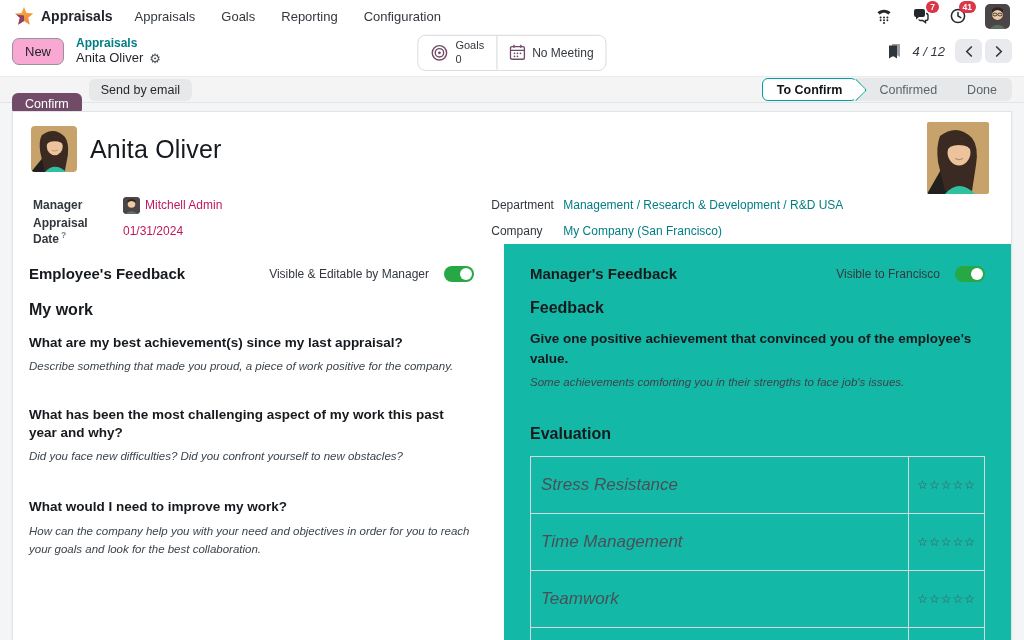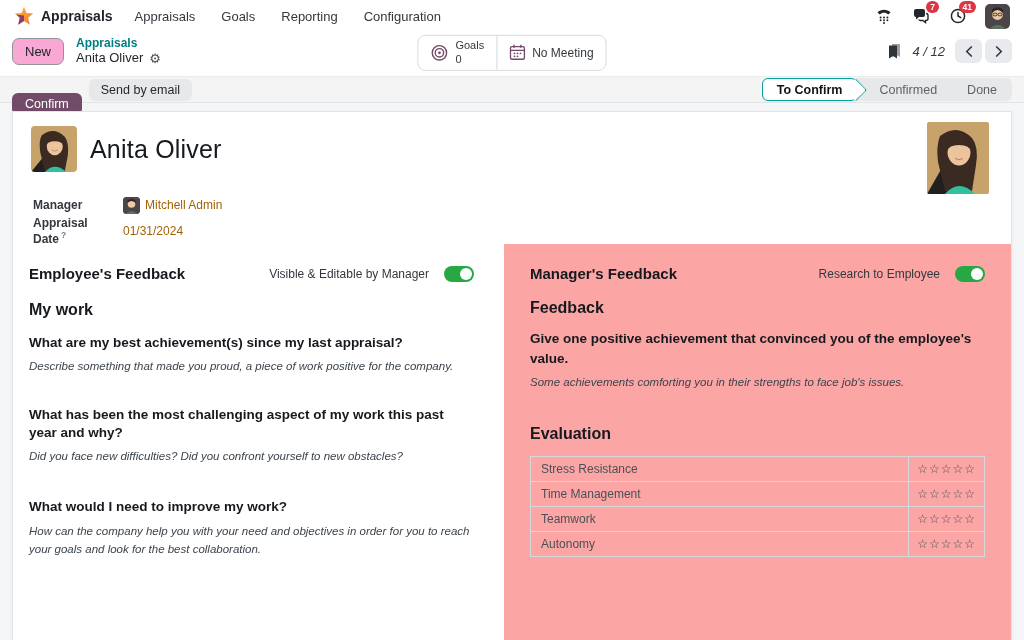--- a/index.html
+++ b/index.html
@@ -54,49 +54,49 @@
   .emp-avatar { width:46px; height:46px; border-radius:4px; overflow:hidden; flex:0 0 auto; }
   .page-title { font-size:25px; font-weight:500; color:#16191d; letter-spacing:.2px; }
   .photo-right { position:absolute; top:10px; right:22px; width:62px; height:72px; border-radius:2px; overflow:hidden; cursor:pointer; }
   .fields { display:flex; margin-top:20px; padding-left:2px; }
   .fcol-left { width:47%; }
   .fcol-right { flex:1; padding-left:8px; }
   .frow { display:flex; align-items:center; height:26px; }
   .flabel { font-size:12px; font-weight:600; color:#33383e; }
   .fcol-left .flabel { width:90px; }
   .fcol-right .flabel { width:72px; font-weight:500; }
-  .fvalue { font-size:12px; color:#a16207; display:flex; align-items:center; gap:5px; }
+  .fvalue { font-size:12px; color:#be185d; display:flex; align-items:center; gap:5px; }
   .fvalue.link { color:#017E84; cursor:pointer; }
   .help-sup { font-size:8.5px; color:#74808a; vertical-align:super; margin-left:2px; }
   .m2o-avatar { width:17px; height:17px; border-radius:3px; overflow:hidden; }
 
   .tabs { display:flex; margin-top:14px; padding:0 14px; border-bottom:1px solid #dee2e6; }
   .tab { padding:6px 16px 7px; font-size:13px; color:#33383e; cursor:pointer; position:relative; top:1px; }
   .tab.active { background:#fff; border:1px solid #dee2e6; border-bottom:1px solid #fff; border-radius:6px 6px 0 0; color:#111418; }
 
   
   .tab-content { flex:1; display:flex; align-items:stretch; min-height:0; }
   .col-employee { width:49.2%; padding:21px 30px 20px 16px; background:#fff; }
-  .col-manager { flex:1; background:#fca5a5; padding:21px 26px 20px 26px; }
+  .col-manager { flex:1; background:#14b8a6; padding:21px 26px 20px 26px; }
   .panel-head { display:flex; align-items:center; justify-content:space-between; }
   .panel-title { font-size:15px; font-weight:600; color:#16191d; }
   .vis-group { display:flex; align-items:center; gap:15px; }
   .vis-label { font-size:12px; color:#33383e; }
   .toggle { width:30px; height:16px; border-radius:9px; background:#28a745; position:relative; cursor:pointer; flex:0 0 auto; }
   .toggle::after { content:''; position:absolute; top:2px; right:2px; width:12px; height:12px; border-radius:50%; background:#fff; }
 
   .sec-title { font-size:16px; font-weight:700; color:#16191d; margin-top:19px; }
   .question { font-size:13.5px; font-weight:700; color:#16191d; line-height:1.35; margin-top:15px; }
   .question.gap { margin-top:30px; }
   .hint { font-size:11.5px; font-style:italic; color:#3c444c; line-height:1.6; margin-top:5px; max-width:460px; }
   .statement { font-size:13.5px; font-weight:700; color:#16191d; line-height:1.45; margin-top:12px; max-width:452px; }
   .eval-title { font-size:16px; font-weight:700; color:#16191d; margin-top:33px; }
   .eval-table { width:100%; border-collapse:collapse; margin-top:13px; border:1px solid #d6d9dc; }
   .eval-table tr { border-bottom:1px solid #d6d9dc; }
-  .eval-label { padding:5px 10px; font-size:12px; color:#495057; }
+  .eval-label { padding:18px 10px; font-size:17px; font-style:italic; color:#495057; }
   .eval-stars { width:72px; border-left:1px solid #d6d9dc; padding:5px 8px; font-size:12px; color:#4b5157; letter-spacing:1px; white-space:nowrap; cursor:pointer; text-align:center; }
   svg { display:block; }
 </style>
 </head>
 <body>
 
 <div class="navbar">
   <div class="brand">
     <span>
       <svg width="20" height="20" viewBox="0 0 24 24">
@@ -280,20 +280,30 @@
               <span>Mitchell Admin</span>
             </span>
           </div>
           <div class="frow">
             <span class="flabel">
               <span>Appraisal Date</span><span class="help-sup">?</span>
             </span>
             <span class="fvalue">01/31/2024</span>
           </div>
         </div>
+        <div class="fcol-right">
+          <div class="frow">
+            <span class="flabel">Department</span>
+            <span class="fvalue link">Management / Research &amp; Development / R&amp;D USA</span>
+          </div>
+          <div class="frow">
+            <span class="flabel">Company</span>
+            <span class="fvalue link">My Company (San Francisco)</span>
+          </div>
+        </div>
       </div>
     </div>
 
 
     <div class="tab-content">
 
       <div class="col-employee">
         <div class="panel-head">
           <span class="panel-title">Employee's Feedback</span>
           <span class="vis-group">
@@ -310,21 +320,21 @@
         <div class="hint">Did you face new difficulties? Did you confront yourself to new obstacles?</div>
 
         <div class="question" style="margin-top:33px;">What would I need to improve my work?</div>
         <div class="hint">How can the company help you with your need and objectives in order for you to reach your goals and look for the best collaboration.</div>
       </div>
 
       <div class="col-manager">
         <div class="panel-head">
           <span class="panel-title">Manager's Feedback</span>
           <span class="vis-group">
-            <span class="vis-label">Research to Employee</span>
+            <span class="vis-label">Visible to Francisco</span>
             <span class="toggle"></span>
           </span>
         </div>
         <div class="sec-title" style="margin-top:17px;">Feedback</div>
         <div class="statement">Give one positive achievement that convinced you of the employee's value.</div>
         <div class="hint">Some achievements comforting you in their strengths to face job's issues.</div>
 
         <div class="eval-title">Evaluation</div>
         <table class="eval-table">
           <tbody>

